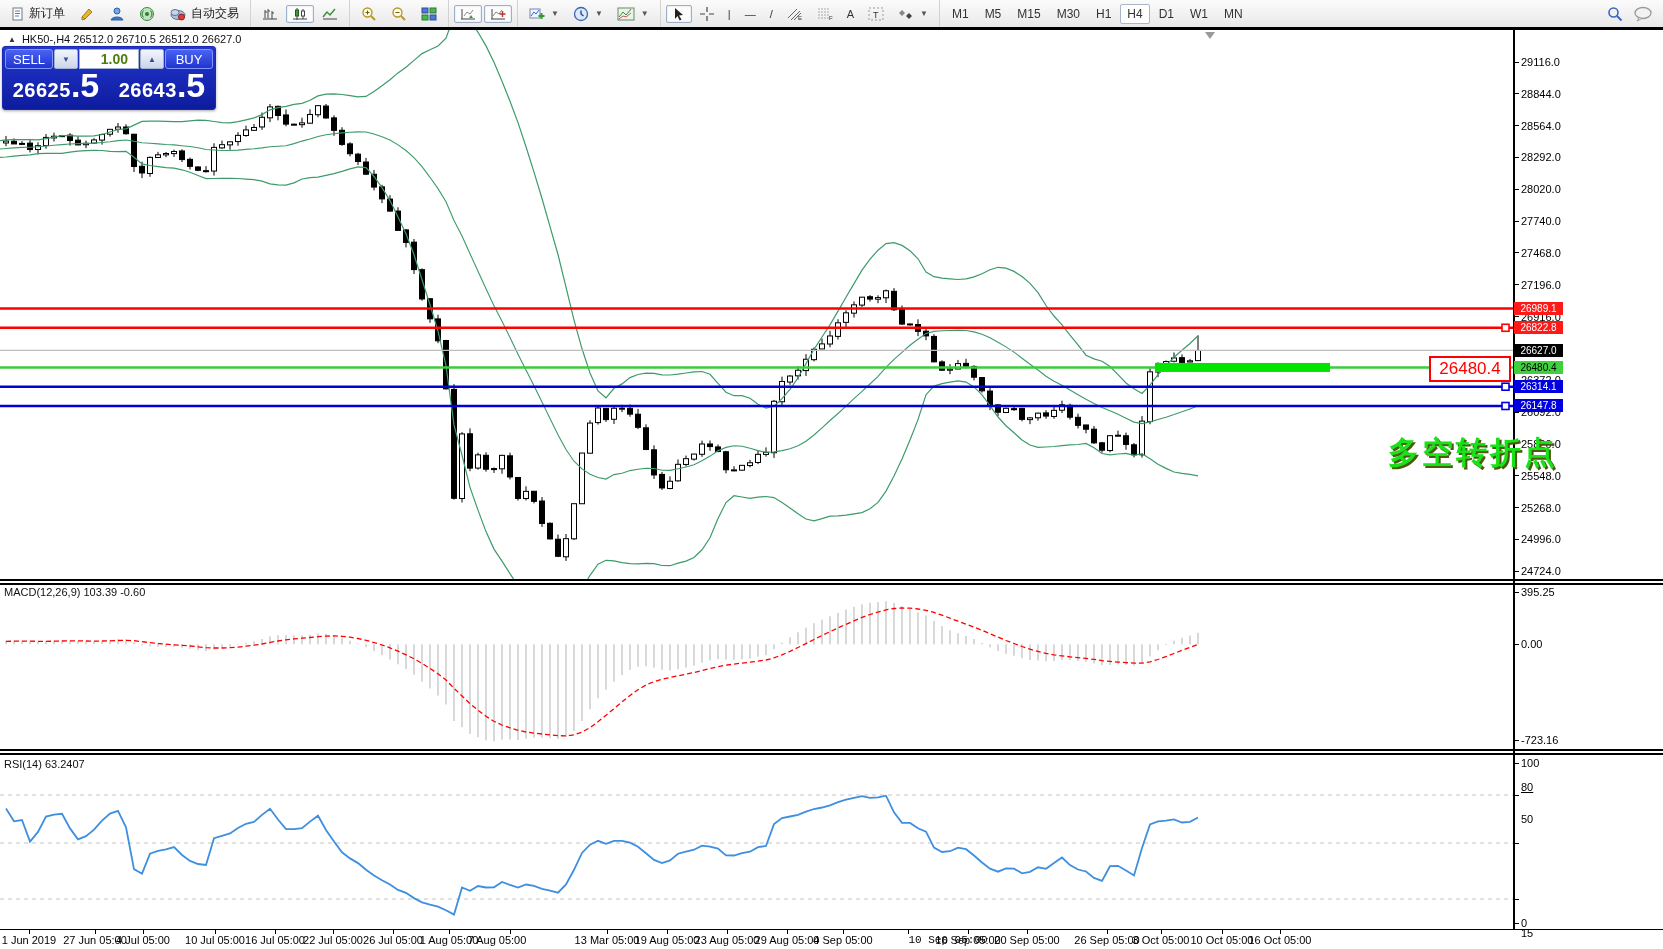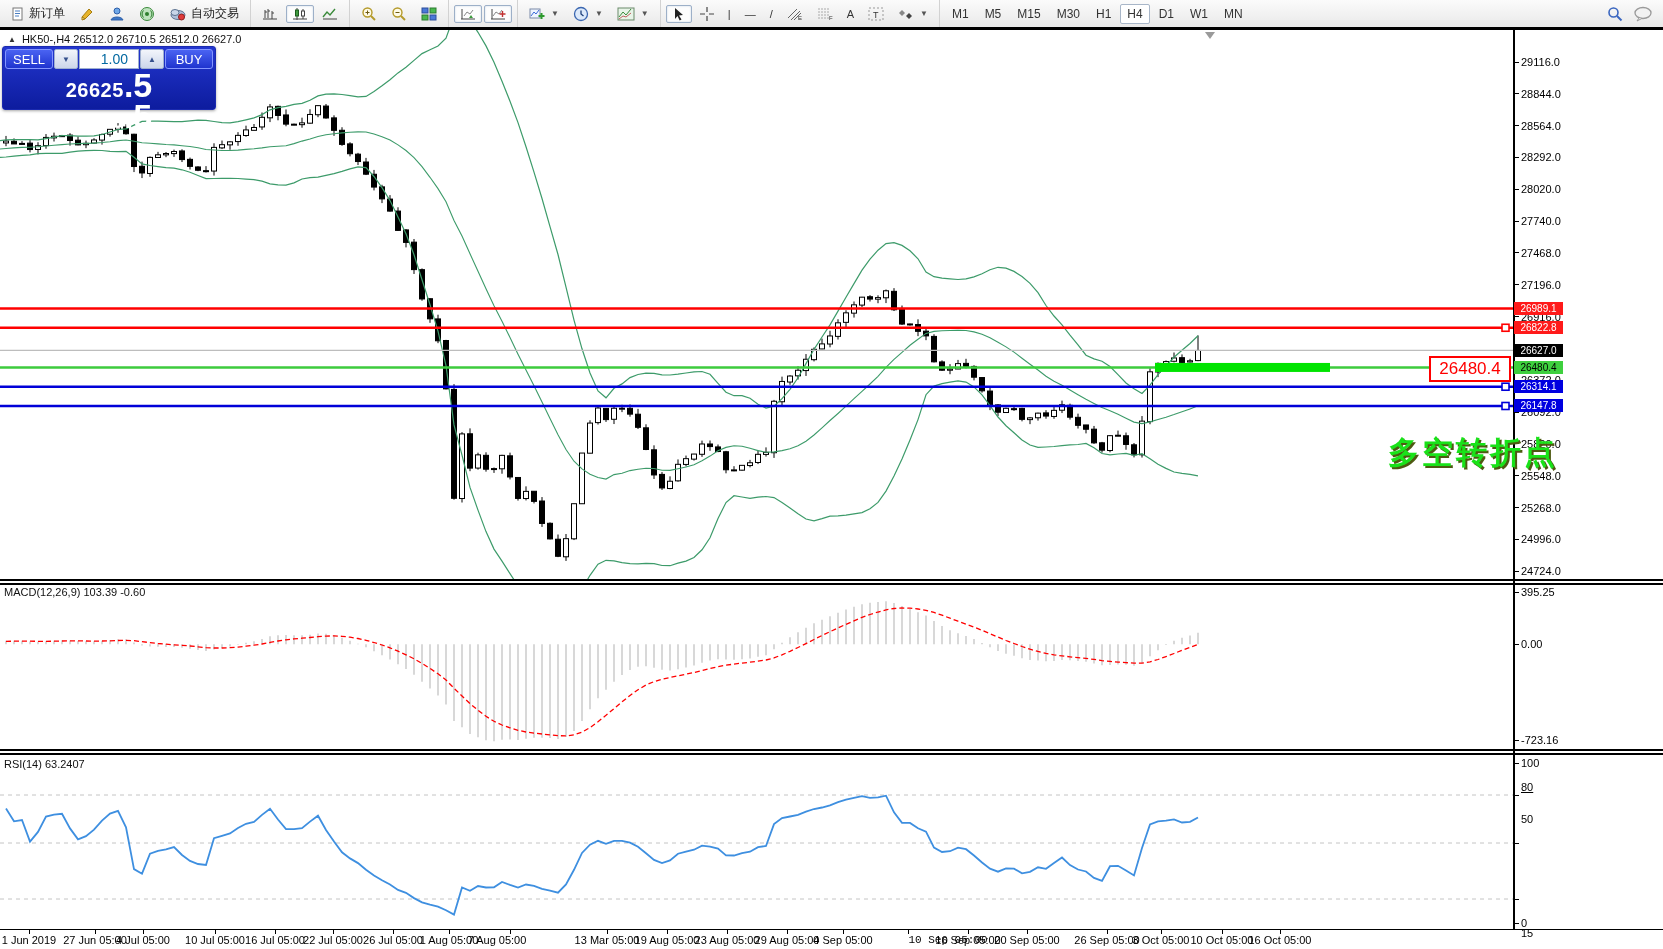--- a/index.html
+++ b/index.html
@@ -28,22 +28,22 @@
   .chart-title .tri{font-size:8px;color:#333;}
   
   .trade-panel{position:absolute;left:2px;top:16px;width:212px;height:62px;
      background:linear-gradient(#2336cf,#0d1c9e);border:1px solid #1a2ab0;border-radius:3px;z-index:40;
      box-shadow:0 1px 3px rgba(0,0,0,.35);}
   .tp-row1{display:flex;height:20px;margin:2px 2px 0 2px;gap:1px;}
   .tp-sell,.tp-buy{flex:0 0 46px;color:#fff;font-size:13px;display:flex;align-items:center;justify-content:center;
      background:linear-gradient(#4a63f2,#1f34cf);border:1px solid #8496ff;border-radius:3px;}
   .tp-spin{flex:0 0 22px;background:linear-gradient(#f2f5fb,#ccd6ea);border:1px solid #9fb0d0;border-radius:2px;
      display:flex;align-items:center;justify-content:center;font-size:8px;color:#35508c;}
-  .tp-vol{flex:1;background:#fff;border:1px solid #9fb0d0;color:#0369a1;font-size:14px;display:flex;align-items:center;justify-content:flex-end;padding-right:10px;}
-  .tp-row2{display:flex;height:32px;margin-top:2px;color:#fff;flex-direction:column;}
+  .tp-vol{flex:1;background:#fff;border:1px solid #9fb0d0;color:#4d7c0f;font-size:14px;display:flex;align-items:center;justify-content:flex-end;padding-right:10px;font-weight:bold;}
+  .tp-row2{display:flex;height:32px;margin-top:2px;color:#fff;}
   .tp-price{flex:1;display:flex;align-items:baseline;justify-content:center;font-weight:bold;}
   .tp-main{font-size:20px;letter-spacing:.5px;}
   .tp-big{font-size:34px;line-height:28px;}
   
   .axis-col{position:absolute;left:1515px;top:0;width:148px;height:899px;z-index:5;}
   .tick-label{position:absolute;left:6px;font-size:11px;color:#000;white-space:nowrap;}
   .tick-dash{position:absolute;left:0px;width:4px;height:1px;background:#000;}
   .price-tag{position:absolute;left:-1px;width:49px;height:13px;font-size:10px;display:flex;align-items:center;justify-content:center;white-space:nowrap;z-index:6;}
   
   .level-note{position:absolute;left:1429px;top:326px;width:78px;height:22px;border:2px solid #f00;color:#f00;

